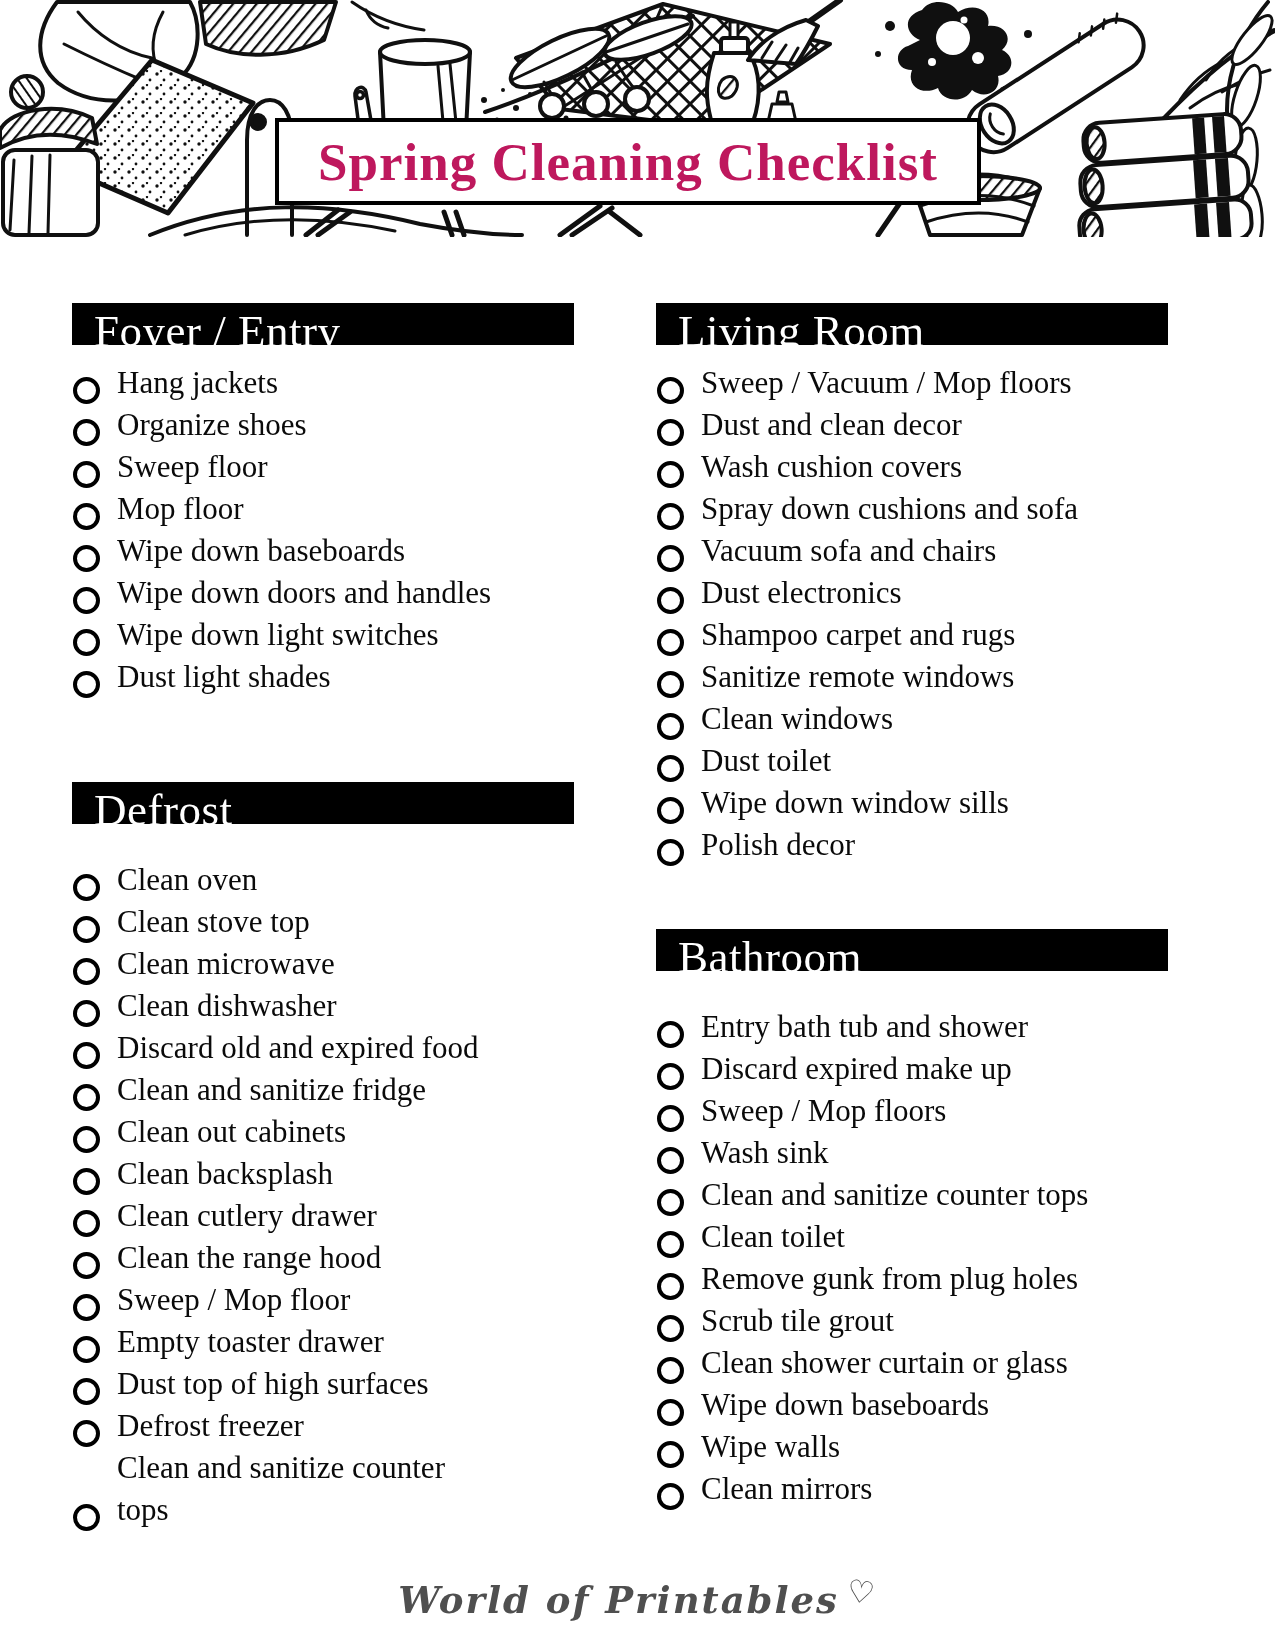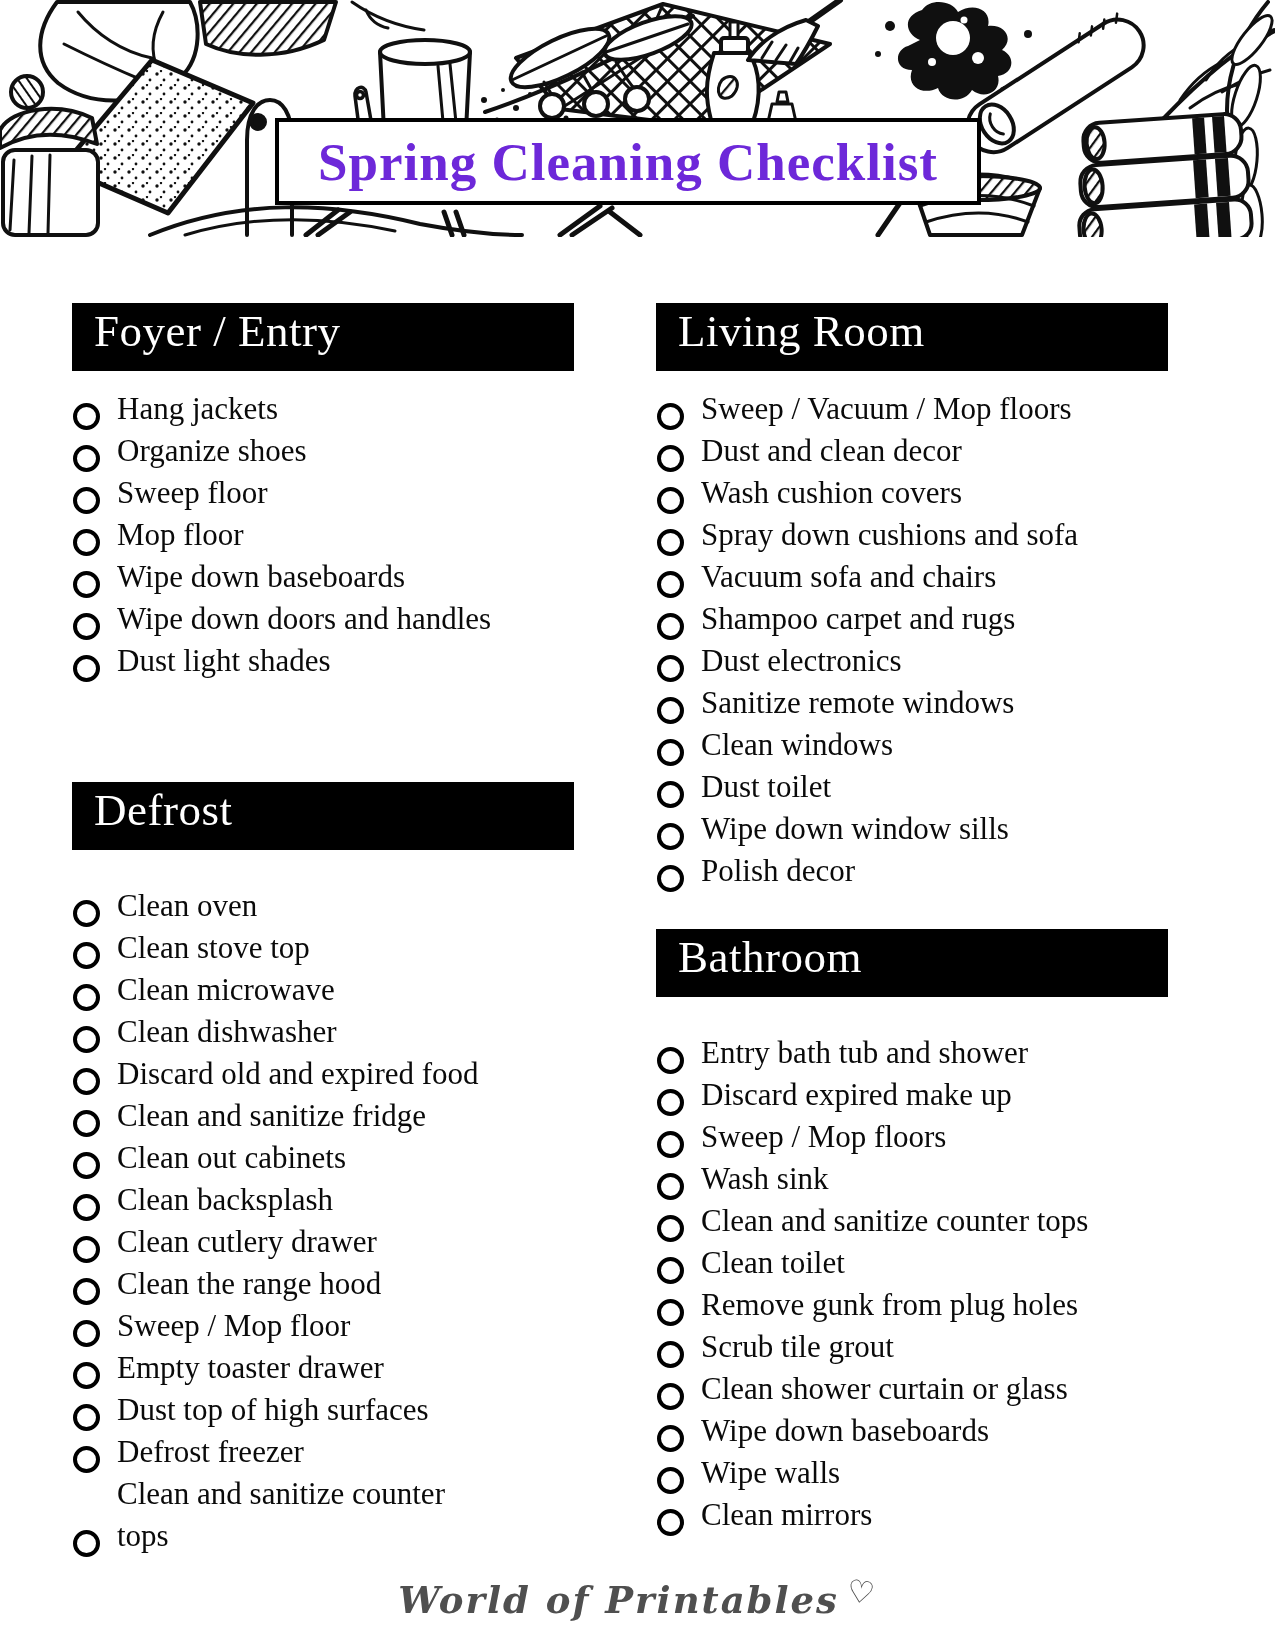--- a/index.html
+++ b/index.html
@@ -4,30 +4,30 @@
 <style>
   html,body { margin:0; padding:0; background:#ffffff; }
   body { width:1275px; height:1650px; position:relative; overflow:hidden;
          font-family:"Liberation Serif", serif; color:#0a0a0a; }
 
   .banner { position:absolute; left:0; top:0; width:1275px; height:237px; }
 
   .title-box { position:absolute; left:275px; top:118px; width:698px; height:79px;
                background:#ffffff; border:4px solid #000;
                display:flex; align-items:center; justify-content:center; z-index:5; }
-  .title-box h1 { margin:10px; font-size:53px; font-weight:bold; letter-spacing:1px; color:#6d28d9;
+  .title-box h1 { margin:10px; font-size:53px; font-weight:bold; letter-spacing:1px; color:#be185d;
                   font-family:"Liberation Serif", serif; white-space:nowrap; }
 
   .section { position:absolute; }
   #sec-foyer    { left:72px;  top:303px; width:502px; }
   #sec-kitchen  { left:72px;  top:782px; width:502px; }
   #sec-living   { left:656px; top:303px; width:512px; }
   #sec-bathroom { left:656px; top:929px; width:512px; }
 
-  .bar { background:#000; color:#fff; height:68px; line-height:57px;
+  .bar { background:#000; color:#fff; height:42px; line-height:57px;
          font-size:45px; padding-left:22px; letter-spacing:0.5px; }
 
   .items { list-style:none; margin:17px 0 0 0; padding:0; }
   #sec-kitchen .items, #sec-bathroom .items { margin-top:35px; }
   .items li { display:flex; align-items:flex-end; font-size:31px; line-height:42px; }
   .bullet { flex:0 0 auto; width:27px; height:27px; box-sizing:border-box;
             border:4px solid #000; border-radius:50%; margin:7px 17px 0 1px; background:#fff; }
   .label { white-space:pre-line; }
 
   .footer { position:absolute; left:0; right:0; top:1578px; text-align:center;
@@ -263,20 +263,24 @@
       <li>
         <span class="bullet"></span>
         <span class="label">Wipe down baseboards</span>
       </li>
       <li>
         <span class="bullet"></span>
         <span class="label">Wipe down doors and handles</span>
       </li>
       <li>
         <span class="bullet"></span>
+        <span class="label">Wipe down light switches</span>
+      </li>
+      <li>
+        <span class="bullet"></span>
         <span class="label">Dust light shades</span>
       </li>
     </ul>
 </div>
 
 <div class="section" id="sec-kitchen">
   <div class="bar">Defrost</div>
   <ul class="items">
       <li>
         <span class="bullet"></span>
@@ -360,25 +364,25 @@
       <li>
         <span class="bullet"></span>
         <span class="label">Spray down cushions and sofa</span>
       </li>
       <li>
         <span class="bullet"></span>
         <span class="label">Vacuum sofa and chairs</span>
       </li>
       <li>
         <span class="bullet"></span>
+        <span class="label">Dust electronics</span>
+      </li>
+      <li>
+        <span class="bullet"></span>
         <span class="label">Shampoo carpet and rugs</span>
-      </li>
-      <li>
-        <span class="bullet"></span>
-        <span class="label">Dust electronics</span>
       </li>
       <li>
         <span class="bullet"></span>
         <span class="label">Sanitize remote windows</span>
       </li>
       <li>
         <span class="bullet"></span>
         <span class="label">Clean windows</span>
       </li>
       <li>

